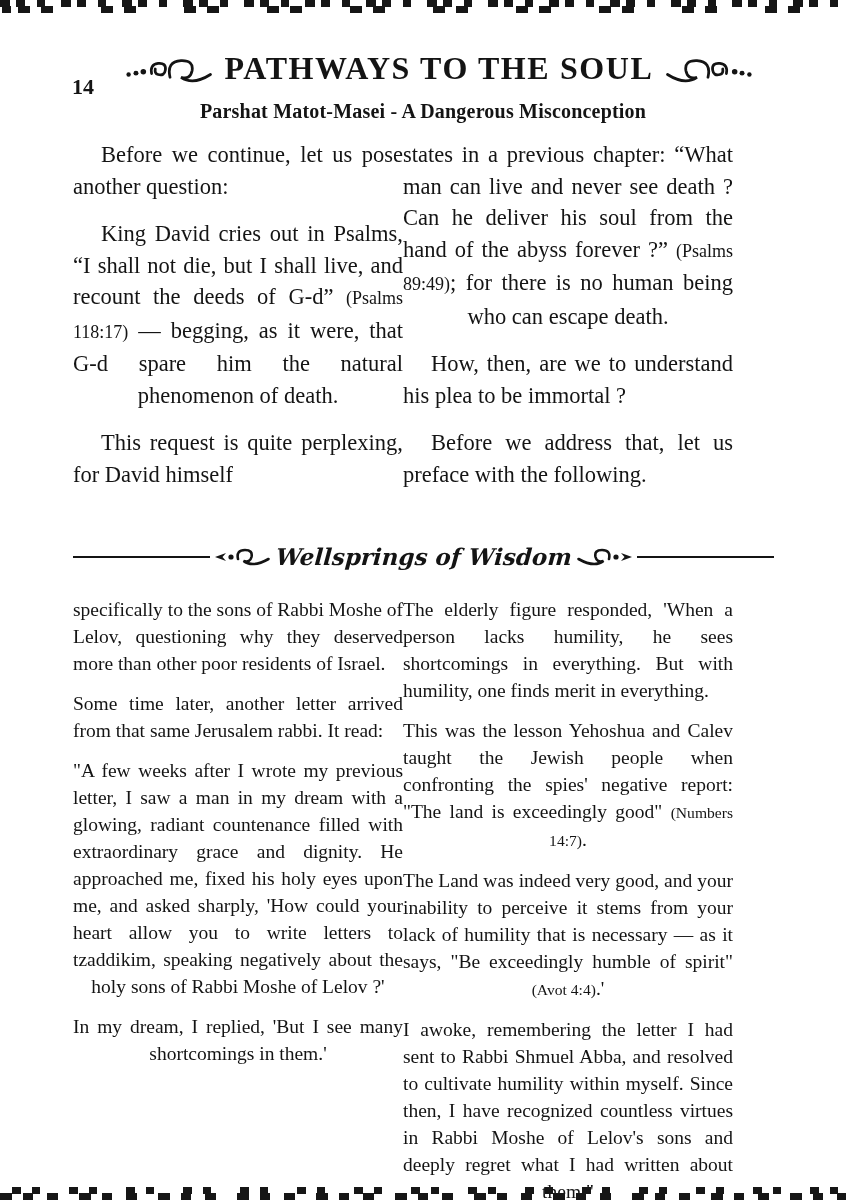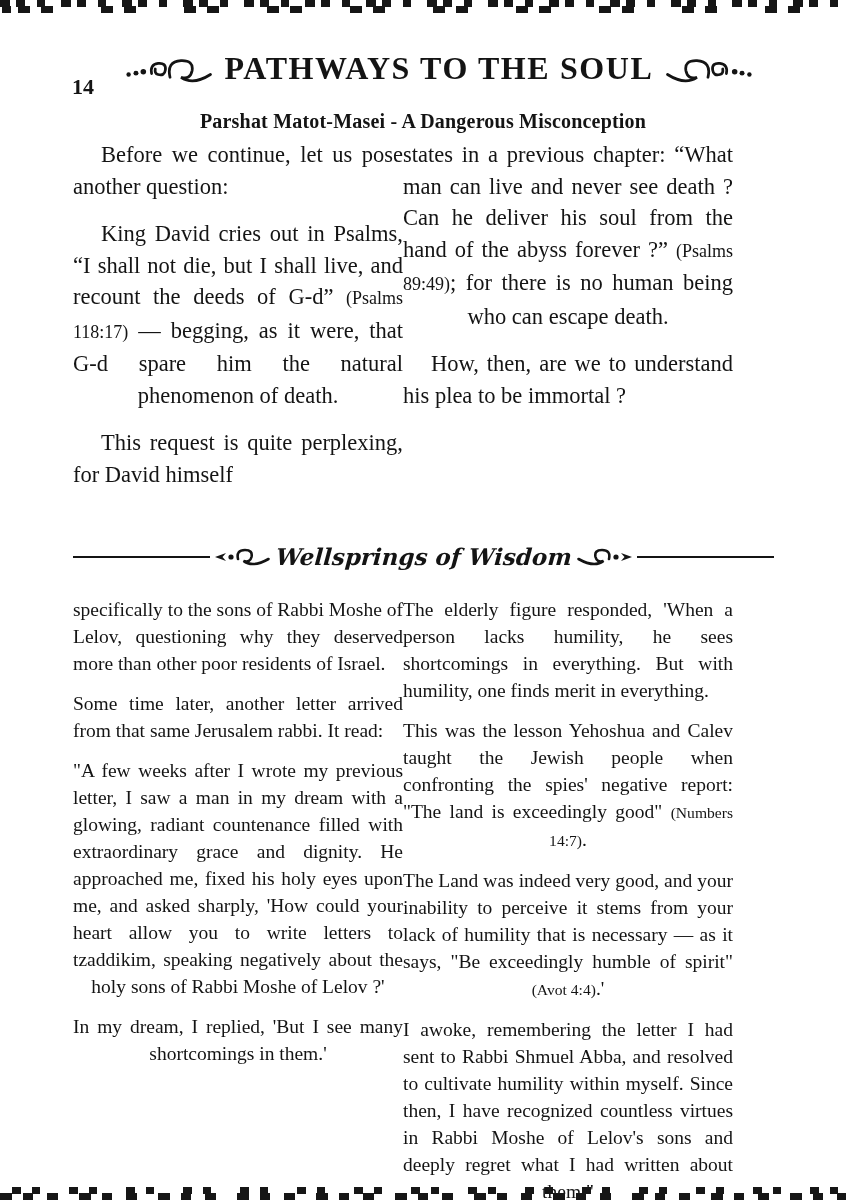--- a/index.html
+++ b/index.html
@@ -17,21 +17,21 @@
     background-image:
       repeating-linear-gradient(90deg,transparent 0 8px,#161616 8px 17px,transparent 17px 28px,#161616 28px 36px,transparent 36px 57px),
       repeating-linear-gradient(90deg,#161616 0 12px,transparent 12px 23px,#161616 23px 33px,transparent 33px 47px,#161616 47px 58px,transparent 58px 79px);
     background-size:auto 7px,auto 7px;background-position:4px 0,0 6px;}
 
   .page-num{position:absolute;left:72px;top:74px;font-size:22px;font-weight:bold;}
   .title-row{position:absolute;top:50px;left:16px;width:100%;display:flex;align-items:center;justify-content:center;gap:9px;}
   .title{font-size:32px;font-weight:bold;letter-spacing:1.6px;white-space:nowrap;}
   .flourish{display:block;}
   .flourish svg{display:block;}
-  .subtitle{position:absolute;top:110px;left:0;width:100%;text-align:center;font-weight:bold;font-size:20px;letter-spacing:0.2px;}
+  .subtitle{position:absolute;top:100px;left:0;width:100%;text-align:center;font-weight:bold;font-size:20px;letter-spacing:0.2px;}
 
   .columns{position:absolute;left:73px;width:701px;display:flex;}
   .col{width:330px;}
   .top-cols{top:139px;font-size:22.5px;line-height:31.5px;}
   .top-cols p{margin:0 0 16px 0;}
   .bot-cols{top:596px;font-size:19.5px;line-height:27px;}
   .bot-cols p{margin:0 0 13px 0;}
   p{text-align:justify;}
   p.indent{text-indent:28px;}
   p.center-last{text-align-last:center;}
@@ -77,20 +77,21 @@
 
   <div class="columns top-cols">
     <div class="col">
         <p class="indent"><span>Before we continue, let us pose another question:</span></p>
         <p class="indent center-last"><span>King David cries out in Psalms, “I shall not die, but I shall live, and recount the deeds of G-d” </span><span class="cite">(Psalms 118:17)</span><span> — begging, as it were, that G-d spare him the natural phenomenon of death.</span></p>
         <p class="indent"><span>This request is quite perplexing, for David himself</span></p>
       </div>
     <div class="col">
         <p class="center-last"><span>states in a previous chapter: “What man can live and never see death ? Can he deliver his soul from the hand of the abyss forever ?” </span><span class="cite">(Psalms 89:49)</span><span>; for there is no human being who can escape death.</span></p>
         <p class="indent"><span>How, then, are we to understand his plea to be immortal ?</span></p>
+        <p class="indent"><span>Before we address that, let us preface with the following.</span></p>
       </div>
   </div>
 
   <div class="divider">
     <div class="line"></div>
     <span class="flourish">
       <svg width="56" height="22" viewBox="0 0 56 22" fill="none" stroke="#141414" stroke-width="2.6" stroke-linecap="round">
         <path d="M1,11 l11,-4 l-3.5,4 l3.5,4 z" fill="#141414" stroke="none"></path>
         <circle cx="17" cy="11" r="2.6" fill="#141414" stroke="none"></circle>
         <path d="M24,13 q-2,-9 7,-9 q8,0 6.5,7 q-1.5,6 -8,4 q9,7 25,-2"></path>

